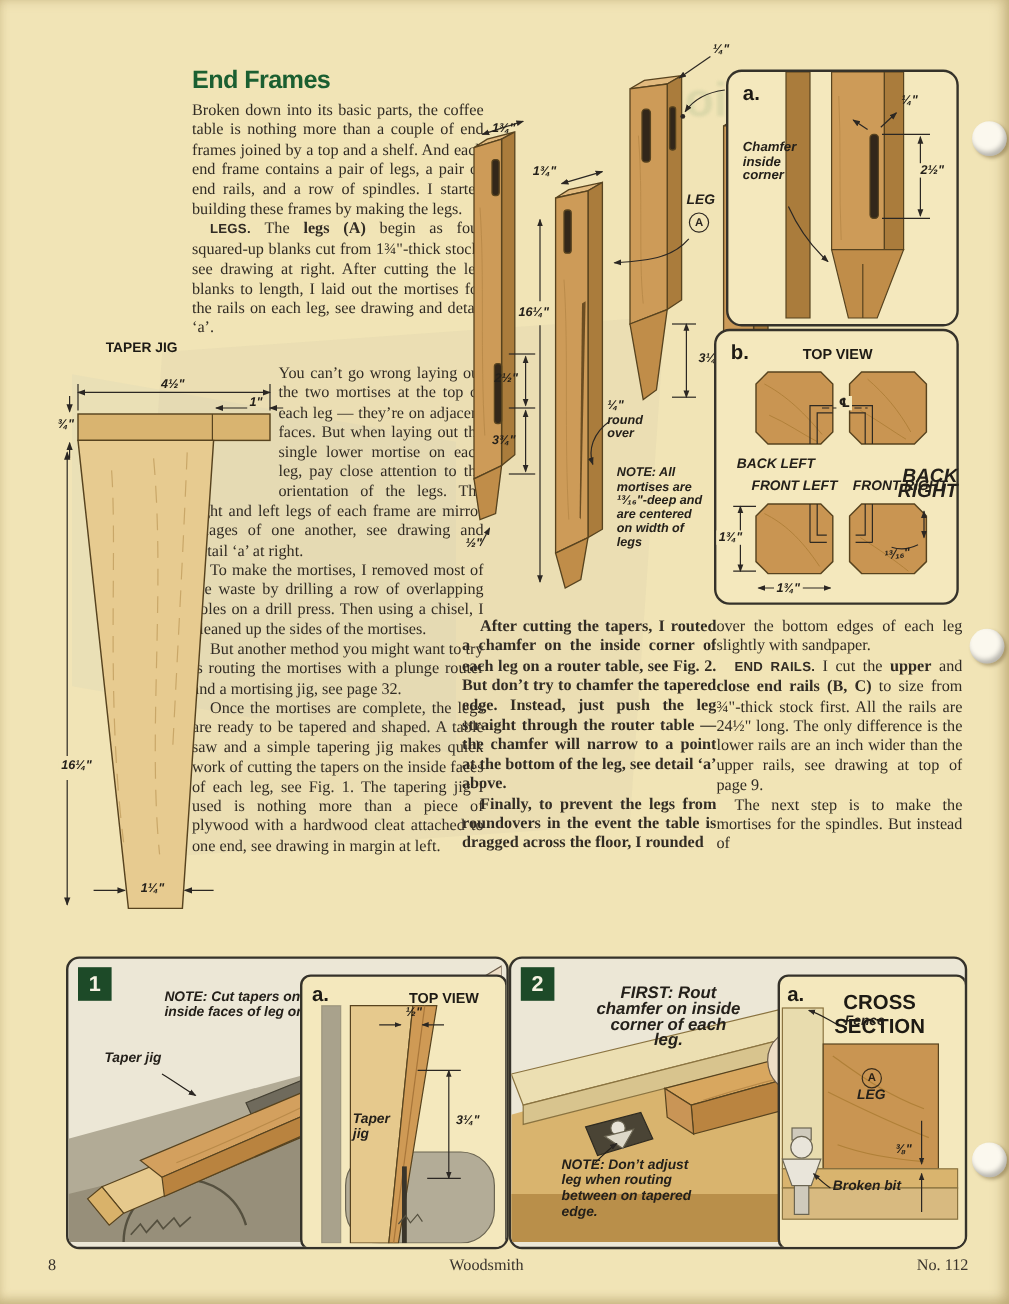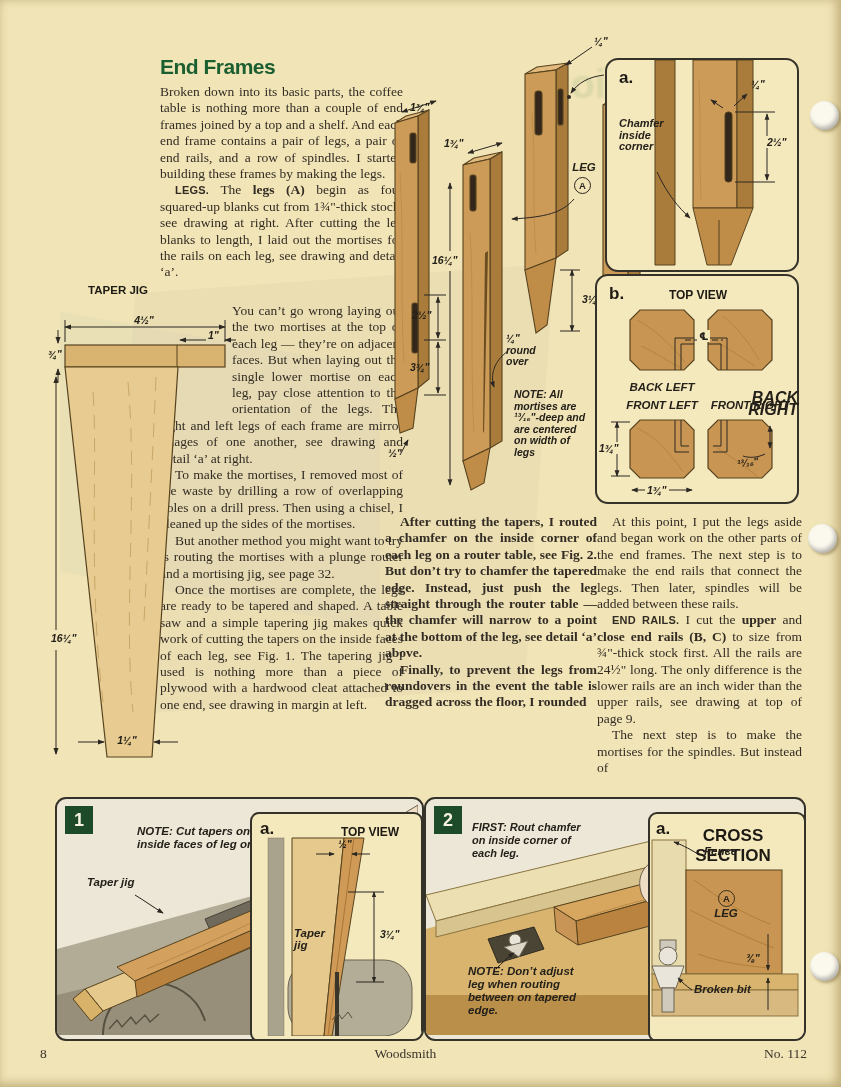--- a/index.html
+++ b/index.html
@@ -66,21 +66,21 @@
       <p class="ni"><span>You can’t go wrong laying out the two mortises at the top of each leg — they’re on adjacent faces. But when laying out the single lower mortise on each leg, pay close attention to the orientation of the legs. The right and left legs of each frame are mirror images of one another, see drawing and detail ‘a’ at right.</span></p>
       <p><span>To make the mortises, I removed most of the waste by drilling a row of overlapping holes on a drill press. Then using a chisel, I cleaned up the sides of the mortises.</span></p>
       <p><span>But another method you might want to try is routing the mortises with a plunge router and a mortising jig, see page 32.</span></p>
       <p><span>Once the mortises are complete, the legs are ready to be tapered and shaped. A table saw and a simple tapering jig makes quick work of cutting the tapers on the inside faces of each leg, see Fig. 1. The tapering jig I used is nothing more than a piece of plywood with a hardwood cleat attached to one end, see drawing in margin at left.</span></p>
     </div>
   <div class="col" style="left:385px;top:514px;width:212px;height:276px;overflow:hidden;font-weight:bold;">
       <p><span>After cutting the tapers, I routed a chamfer on the inside corner of each leg on a router table, see Fig. 2. But don’t try to chamfer the tapered edge. Instead, just push the leg straight through the router table — the chamfer will narrow to a point at the bottom of the leg, see detail ‘a’ above.</span></p>
       <p><span>Finally, to prevent the legs from roundovers in the event the table is dragged across the floor, I rounded</span></p>
     </div>
   <div class="col" style="left:597px;top:514px;width:205px;height:276px;overflow:hidden;">
-      <p><span>At this point, I put the legs aside and began work on the other parts of the end frames. The next step is to make the end rails that connect the legs. Then later, spindles will be added between these rails.</span></p>
+      <p class="ni"><span>over the bottom edges of each leg slightly with sandpaper.</span></p>
       <p><b class="lead">END RAILS. </b><span>I cut the </span><b>upper</b><span> and </span><b>close end rails (B, C)</b><span> to size from ¾"-thick stock first. All the rails are 24½" long. The only difference is the lower rails are an inch wider than the upper rails, see drawing at top of page 9.</span></p>
       <p><span>The next step is to make the mortises for the spindles. But instead of</span></p>
     </div>
 
   <div class="abs" style="left:48px;top:282px;width:192px;height:490px;">
     <svg width="192" height="490" viewBox="0 0 192 490">
       <defs>
           <marker id="aJ" viewBox="0 0 8 8" refX="7" refY="4" markerWidth="7" markerHeight="7" orient="auto-start-reverse">
             <path d="M0,1L8,4L0,7z" fill="#2b2723"></path>
           </marker>
@@ -249,21 +249,21 @@
       <line x1="20" y1="146" x2="20" y2="200" stroke="#2b2723" marker-start="url(#aB)" marker-end="url(#aB)"></line>
       <line x1="14" y1="146" x2="33" y2="146" stroke="#2b2723"></line>
         <line x1="14" y1="200" x2="33" y2="200" stroke="#2b2723"></line>
       <line x1="35" y1="214" x2="95" y2="214" stroke="#2b2723" marker-start="url(#aB)" marker-end="url(#aB)"></line>
       <line x1="173" y1="150" x2="173" y2="172" stroke="#2b2723" marker-start="url(#aB)" marker-end="url(#aB)"></line>
       <path d="M168,178 C160,182 152,182 146,180" stroke="#2b2723" fill="none"></path>
     </svg>
     <div class="boxlabel" style="left:12px;top:8px;">b.</div>
     <div class="boxtitle" style="left:60px;top:12px;width:82px;">TOP VIEW</div>
     <div class="dim cl boxfillbg" style="left:100px;top:54px;font-style:normal;">℄</div>
-    <div class="lbl" style="left:17px;top:106px;width:96px;text-align:center;font-size:11.5px;">BACK LEFT</div>
+    <div class="lbl" style="left:17px;top:106px;width:96px;font-size:11.5px;">BACK LEFT</div>
     <div class="lbl" style="left:105px;top:116px;width:96px;text-align:right;font-size:16px;">BACK RIGHT</div>
     <div class="lbl" style="left:17px;top:124px;width:96px;text-align:center;font-size:11.5px;">FRONT LEFT</div>
     <div class="lbl" style="left:105px;top:124px;width:96px;text-align:center;font-size:11.5px;">FRONT RIGHT</div>
     <div class="dim boxfillbg" style="left:0px;top:166px;">1¾"</div>
     <div class="dim boxfillbg" style="left:48px;top:208px;">1¾"</div>
     <div class="dim" style="left:140px;top:180px;transform:rotate(-8deg);">¹³⁄₁₆"</div>
   </div>
 
   <div class="figbox" style="left:55px;top:797px;width:365px;height:240px;">
     <svg width="361" height="236" viewBox="0 0 361 236">
@@ -337,21 +337,21 @@
       <polygon points="128,108 236,80 258,92 150,122" fill="#d8a75f" stroke="#57431f"></polygon>
       <polygon points="150,122 258,92 258,118 152,146" fill="#ba8440" stroke="#57431f"></polygon>
       <polygon points="128,108 150,122 152,146 130,132" fill="#c99556" stroke="#57431f"></polygon>
       <path d="M160,118 C190,108 220,100 248,94" stroke="#b98a49" fill="none"></path>
       <polygon points="330,64 374,42 374,122 342,120" fill="#eedec6" stroke="#6b5b49"></polygon>
       <path d="M216,96 C210,80 216,66 232,60 C266,46 304,54 318,78 C330,100 318,118 292,122 C262,126 226,116 216,96 Z" fill="#eedec6" stroke="#6b5b49"></path>
       <path d="M232,88 C244,76 258,68 274,64 M246,100 C258,88 272,80 288,76 M262,110 C274,100 288,92 304,88" stroke="#6b5b49" fill="none"></path>
       <path d="M70,170 C76,164 82,158 88,154" stroke="#24201a" fill="none" marker-end="url(#aF2)"></path>
     </svg>
     <div class="badge" style="left:8px;top:7px;">2</div>
-    <div class="lbl" style="left:46px;top:22px;width:122px;font-size:11px;line-height:13px;"><span>FIRST:</span><span> Rout chamfer on inside corner of each leg.</span></div>
+    <div class="lbl" style="left:70px;top:22px;width:122px;font-size:14px;line-height:13px;text-align:center;"><span>FIRST:</span><span> Rout chamfer on inside corner of each leg.</span></div>
     <div class="lbl" style="left:42px;top:166px;width:112px;font-size:11.5px;line-height:13px;"><span>NOTE:</span><span> Don’t adjust leg when routing between on tapered edge.</span></div>
 
     <div class="inset" style="left:222px;top:13px;width:154px;height:226px;">
       <svg width="150" height="222" viewBox="0 0 150 222">
         <defs>
             <marker id="aI2" viewBox="0 0 8 8" refX="7" refY="4" markerWidth="6" markerHeight="6" orient="auto-start-reverse">
               <path d="M0,1L8,4L0,7z" fill="#2b2723"></path>
             </marker>
           </defs>
         <rect x="2" y="26" width="34" height="134" fill="#e8dcae" stroke="#8a7340"></rect>

